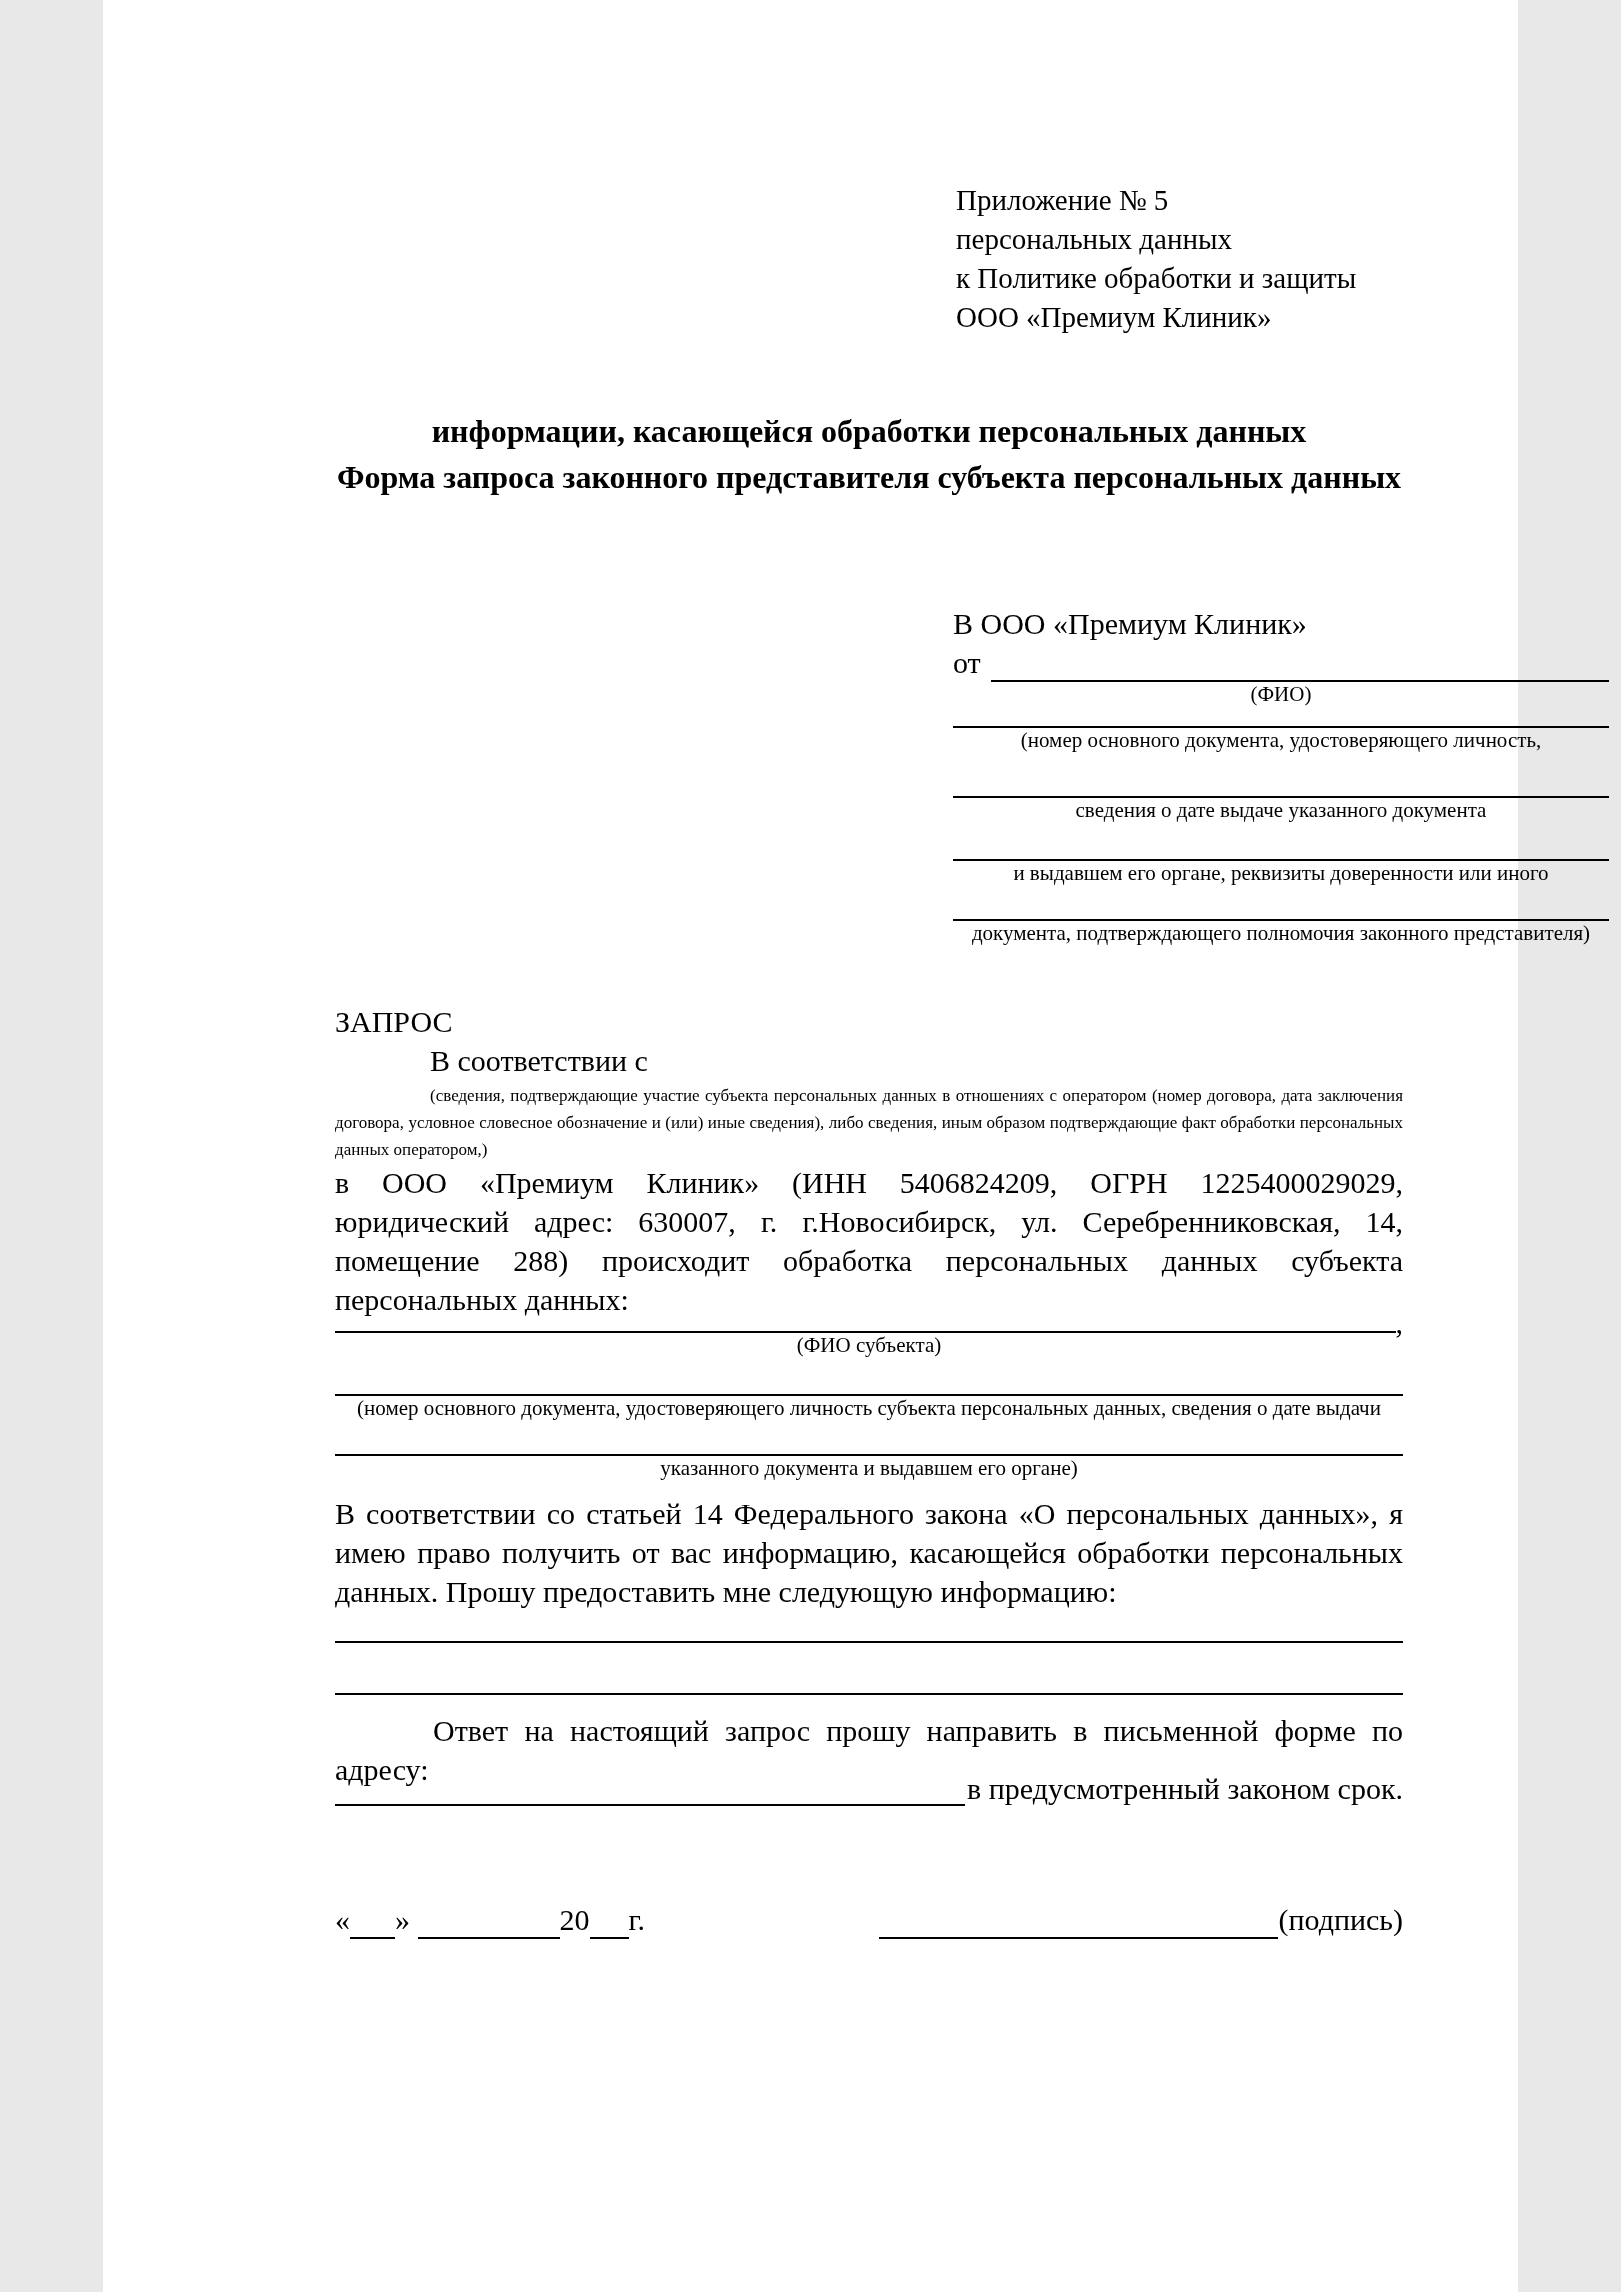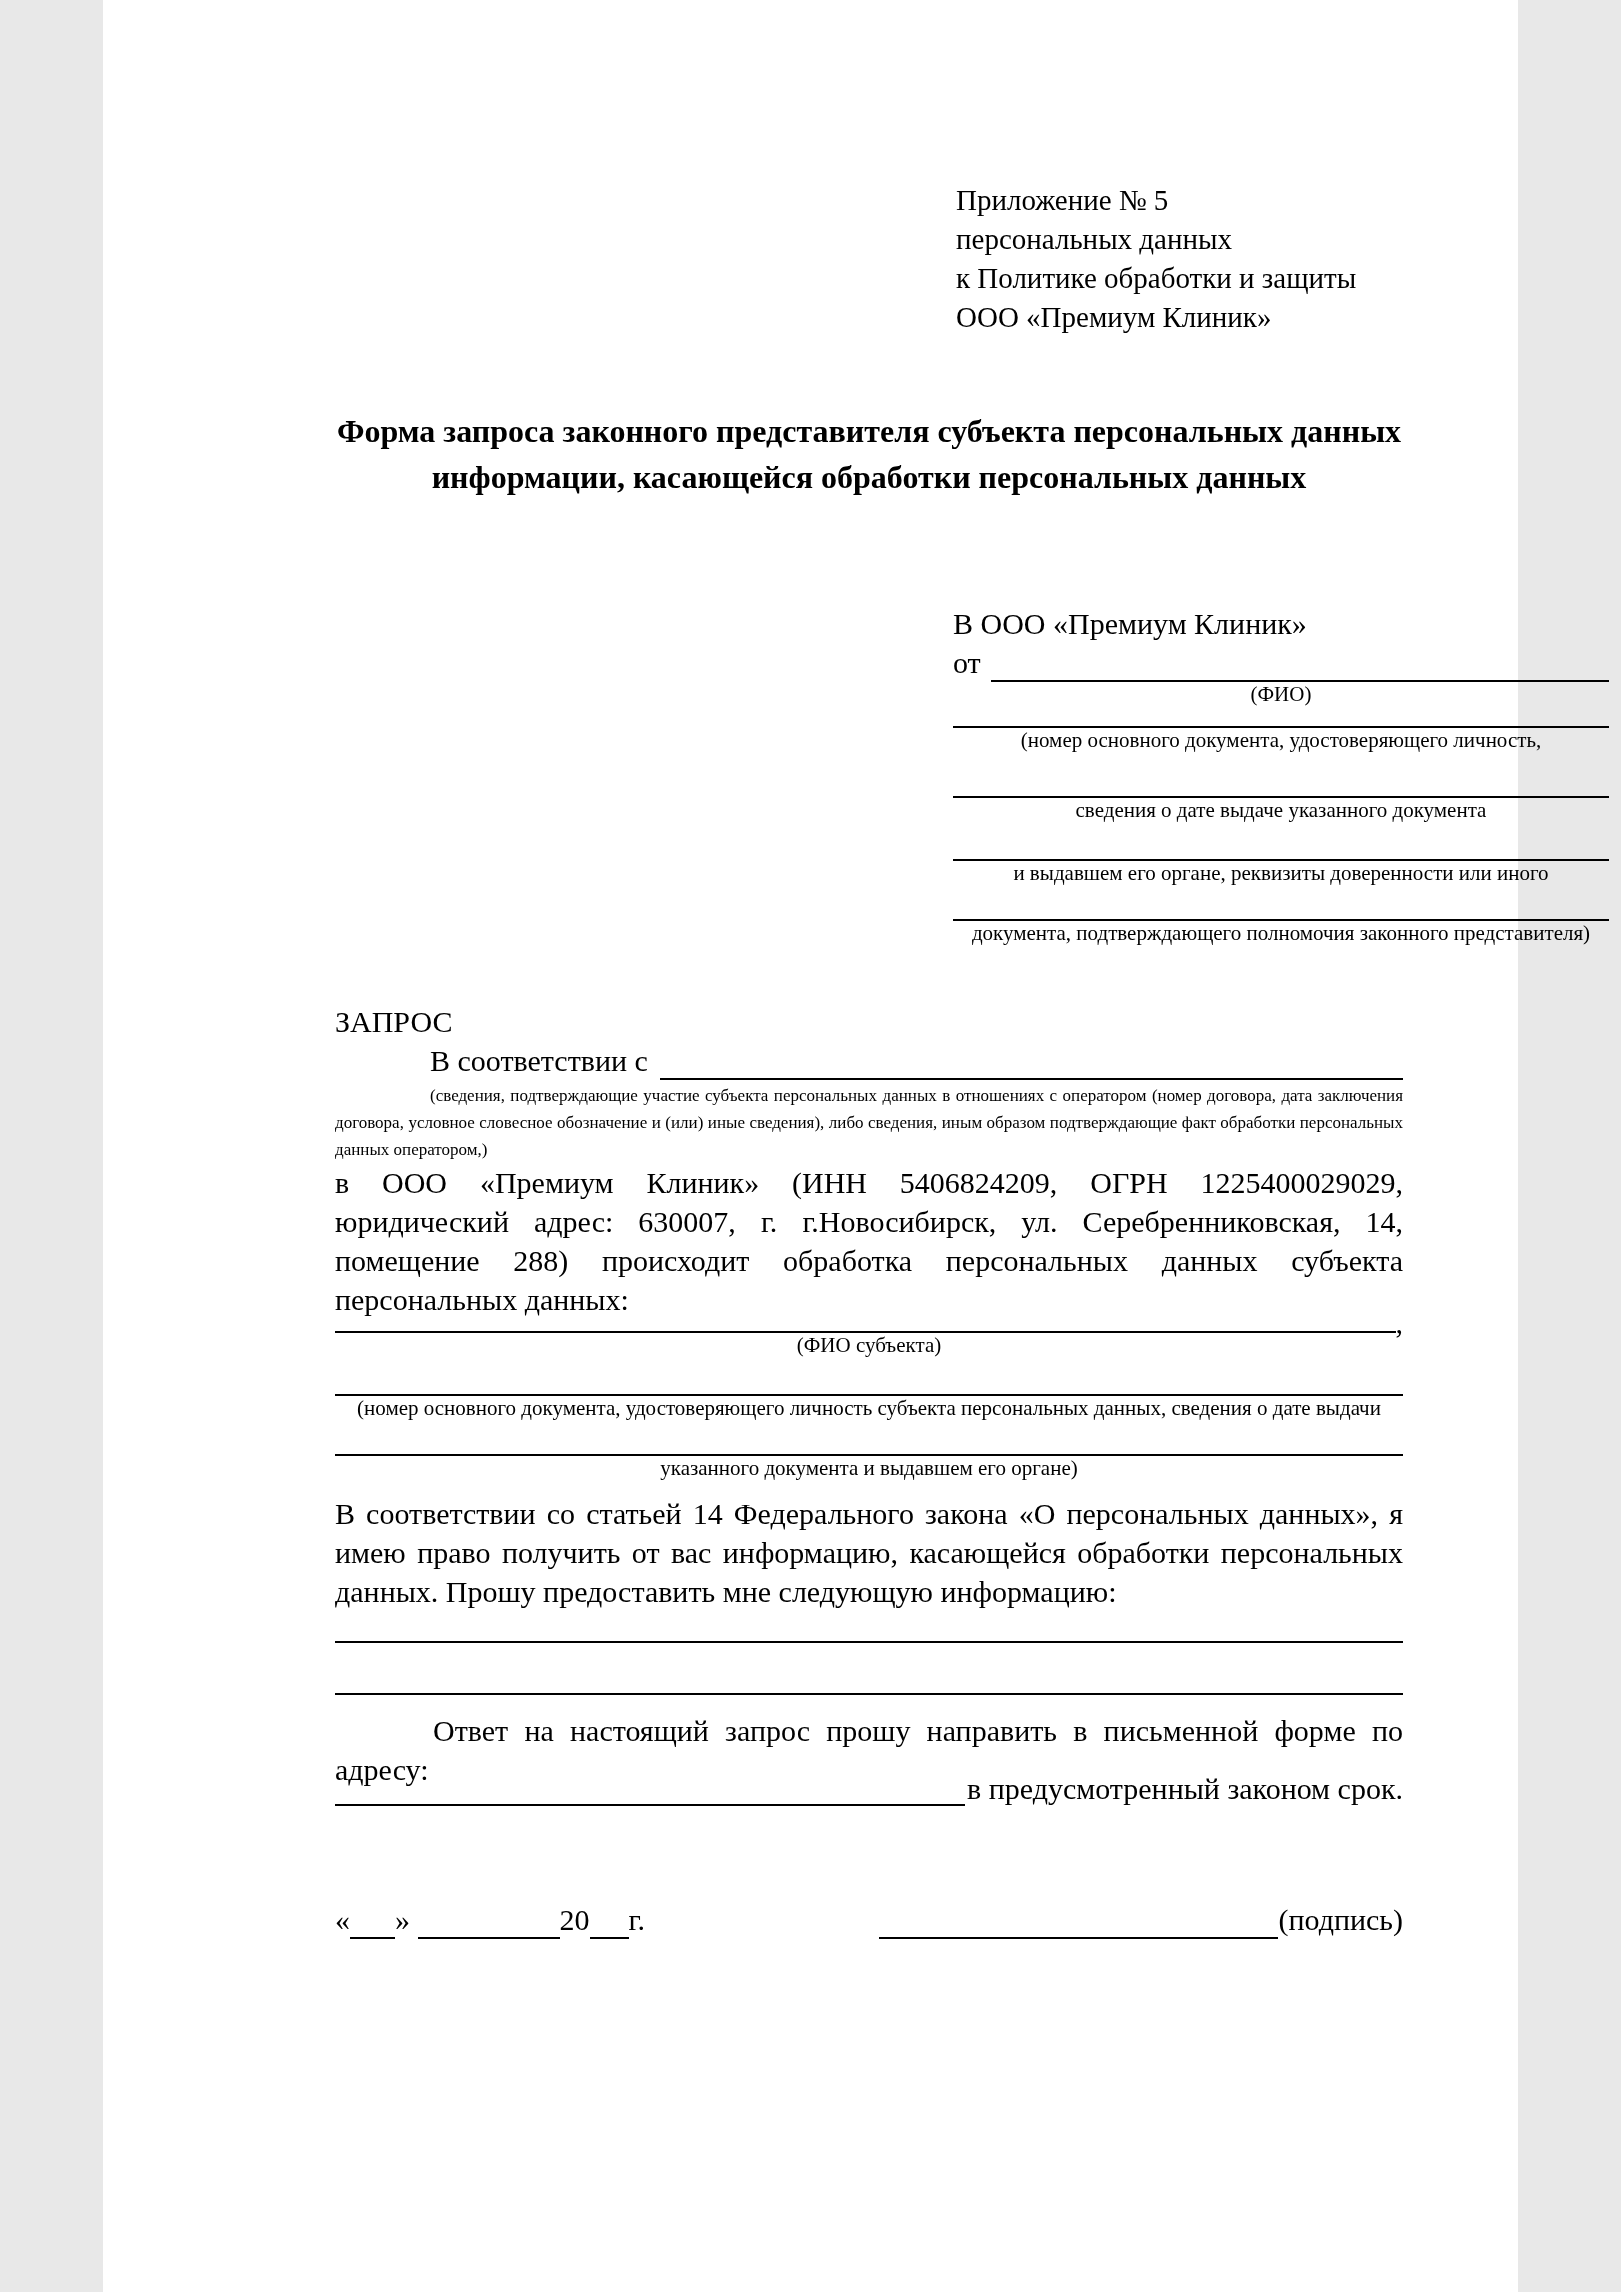--- a/index.html
+++ b/index.html
@@ -29,21 +29,21 @@
   .addressee { margin-top:104px; margin-left:618px; width:656px; }
   .flex-row { display:flex; align-items:flex-end; }
   .u-fill { flex:1; border-bottom:2.9px solid #000; height:29px; }
   .cap { font-size:21px; line-height:25.5px; text-align:center; }
   .fill-line { border-bottom:2.9px solid #000; }
   .fl-24 { height:20.6px; } .fl-48 { height:44px; } .fl-42 { height:38px; }
   .fl-38 { height:34px; } .fl-36 { height:32px; } .fl-56 { height:52px; }
   .from-row .from-label { padding-right:9.8px; }
   
   .zapros-heading { margin-top:56px; text-align:left; }
-  .according-row { display:flex; align-items:flex-end; height:39px; }
+  .according-row { display:flex; align-items:flex-start; height:39px;flex-direction:column; }
   .according-row .lbl { padding-left:95px; padding-right:11.8px; white-space:nowrap; }
   .small-caption-para {
     margin-top:2px;
     font-size:17px; line-height:27px;
     text-align:justify;
     text-indent:95px;
   }
   .body-para { text-align:justify; }
   .subject-fio-row { display:flex; align-items:flex-end; height:13.7px; }
   .subject-fio-row .comma { line-height:19.6px; }
@@ -69,22 +69,22 @@
 <div class="page">
 
   <div class="req-header">
     <div>Приложение № 5</div>
     <div>персональных данных</div>
     <div>к Политике обработки и защиты</div>
     <div>ООО «Премиум Клиник»</div>
   </div>
 
   <div class="doc-title">
+    <div>информации, касающейся обработки персональных данных</div>
     <div>Форма запроса законного представителя субъекта персональных данных</div>
-    <div>информации, касающейся обработки персональных данных</div>
   </div>
 
   <div class="addressee">
     <div>В ООО «Премиум Клиник»</div>
     <div class="flex-row from-row">
       <span class="from-label">от</span>
       <span class="u-fill"></span>
     </div>
     <div class="cap">(ФИО)</div>
 

